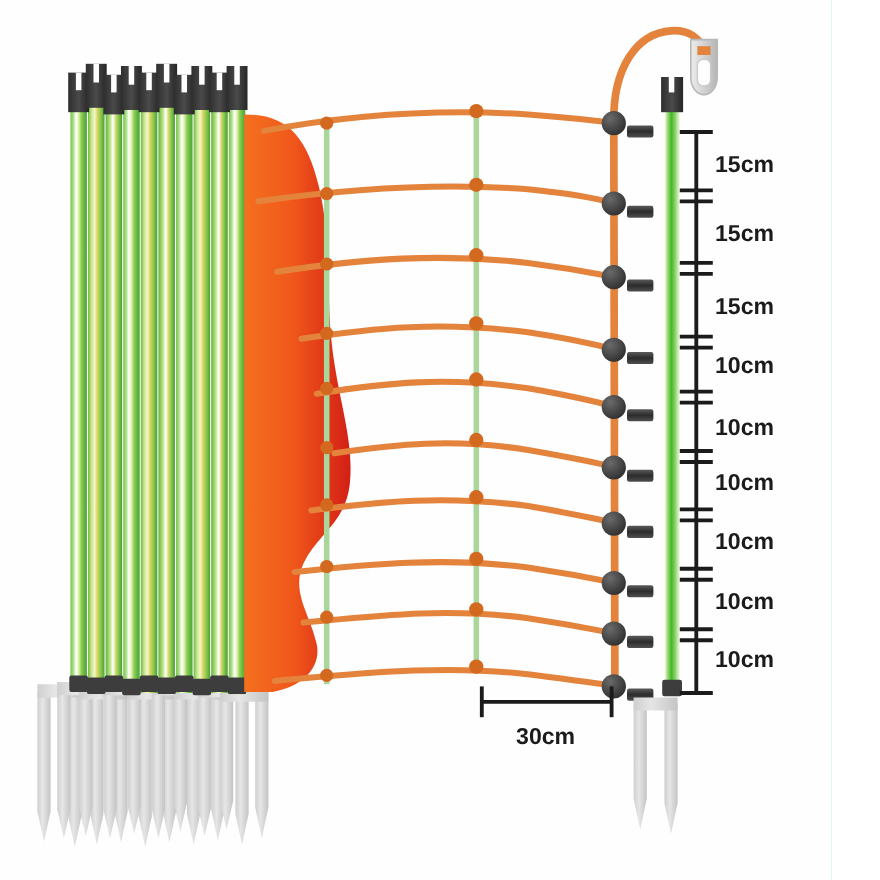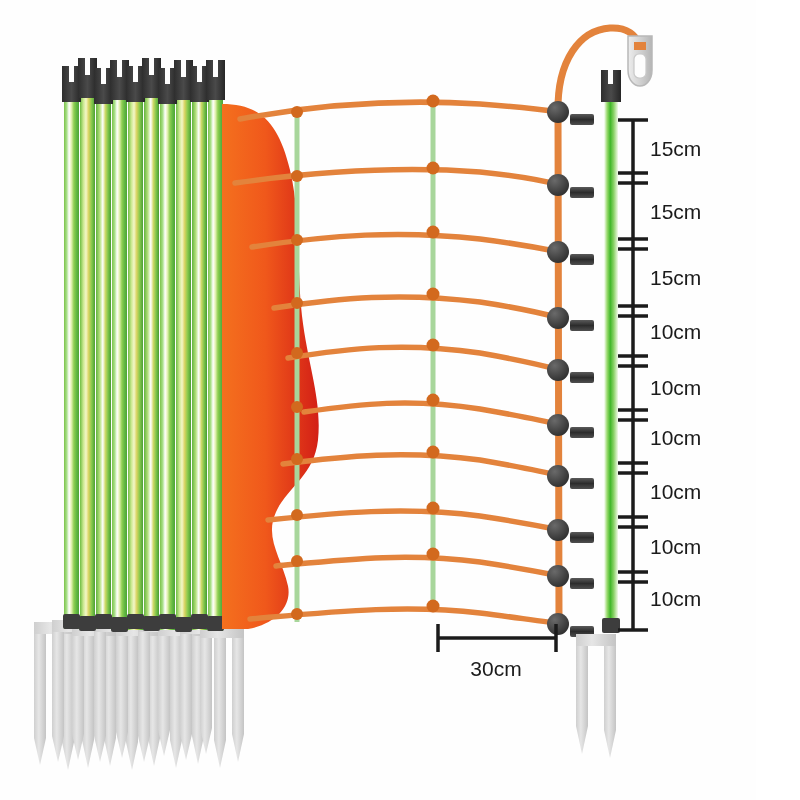--- a/index.html
+++ b/index.html
@@ -9,20 +9,21 @@
   }
   body {
     font-family: "Liberation Sans", sans-serif;
   }
   #stage {
     position: relative;
     width: 756px;
     height: 800px;
     background: #86efac;
     overflow: hidden;
+    font-weight: bold;
   }
   #stage svg {
     display: block;
     width: 800px;
     height: 800px;
   }
   .dim-label {
     font-family: "Liberation Sans", sans-serif;
     font-size: 21px;
     fill: #1b1b1b;

